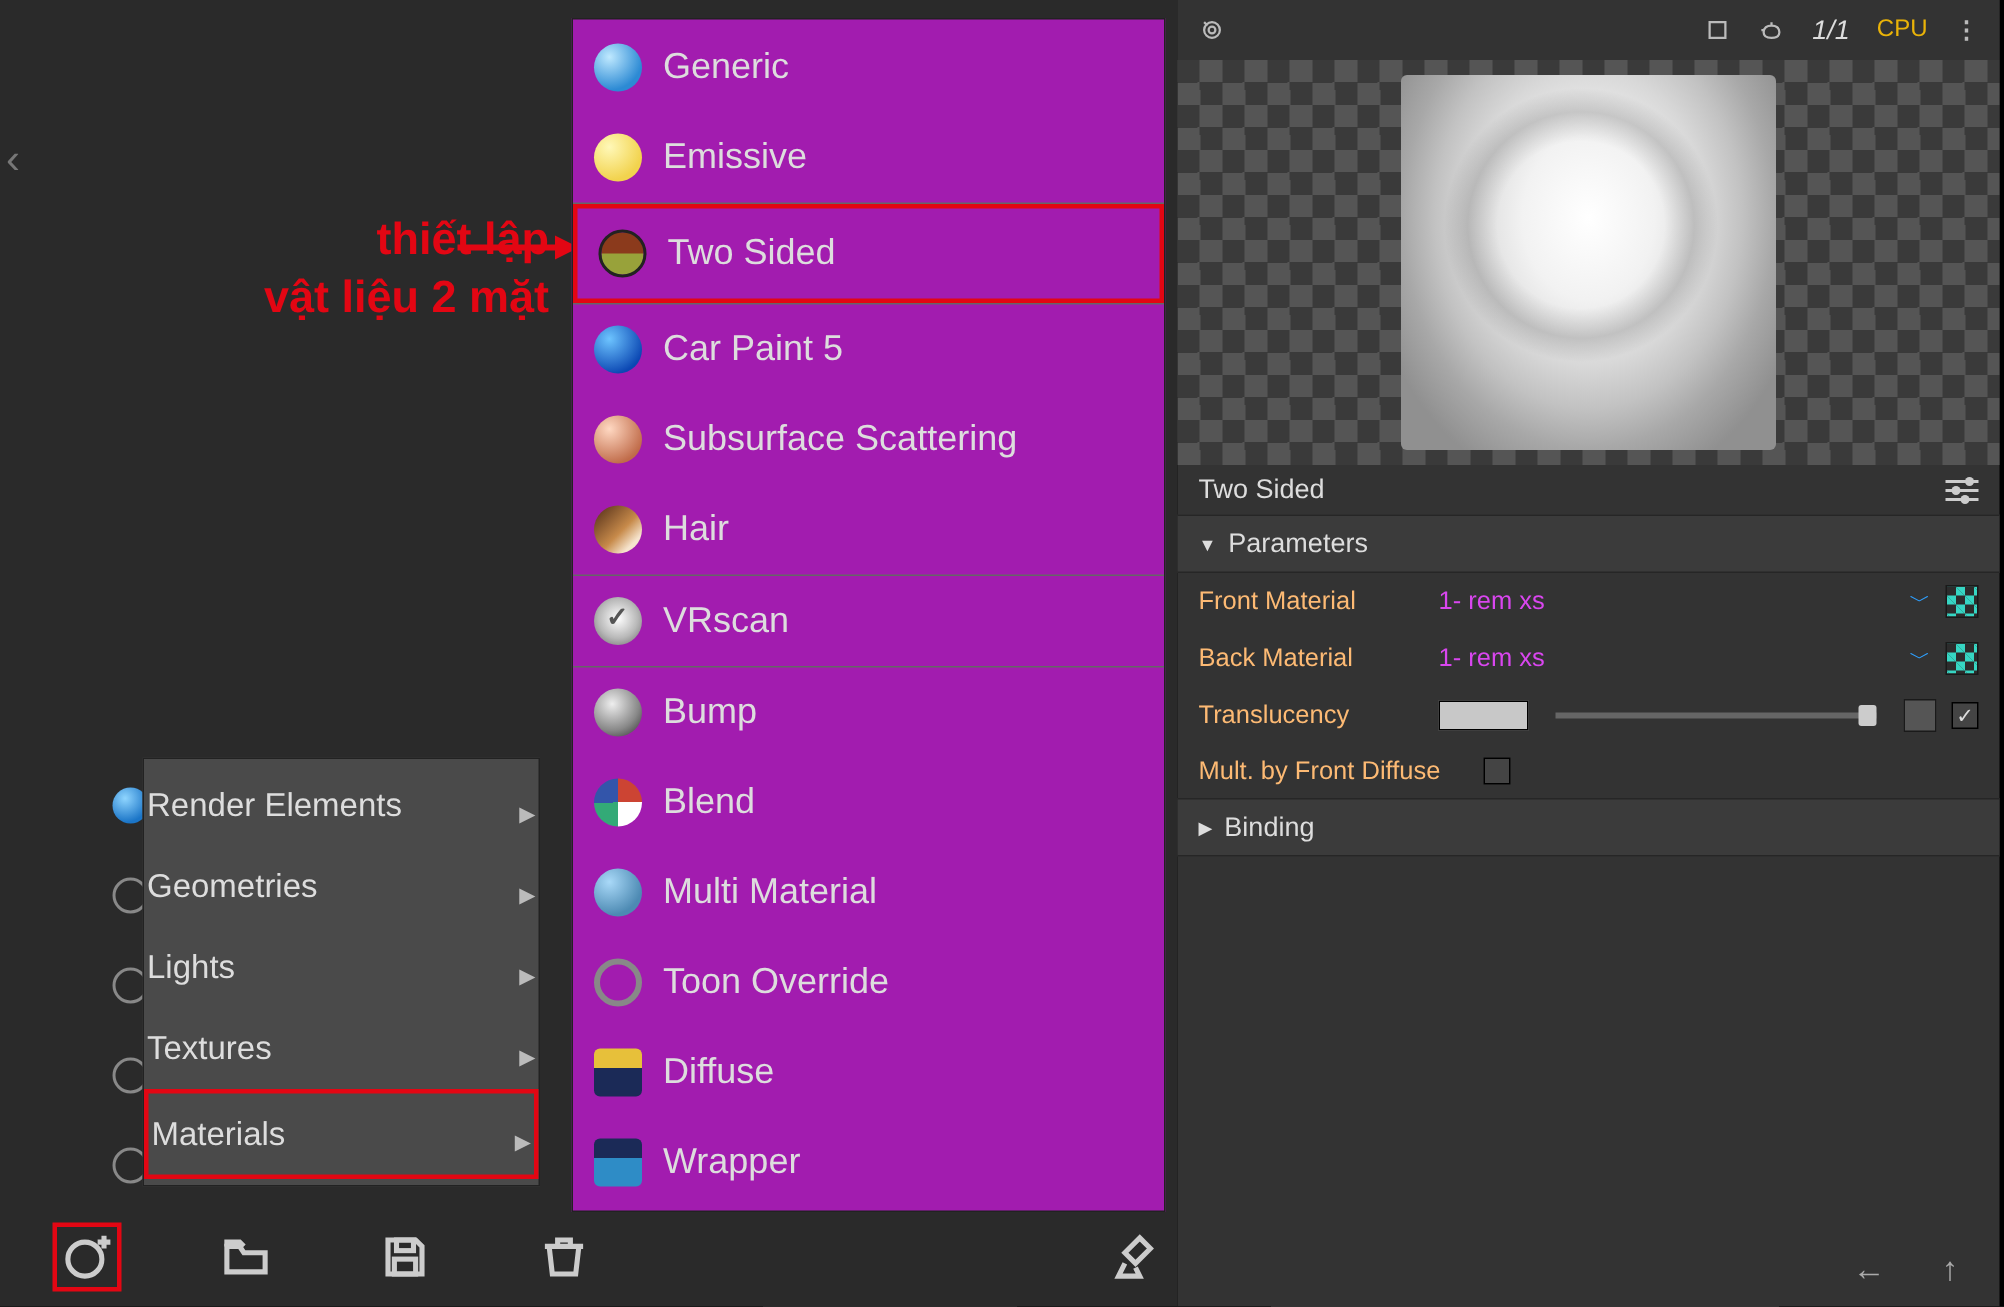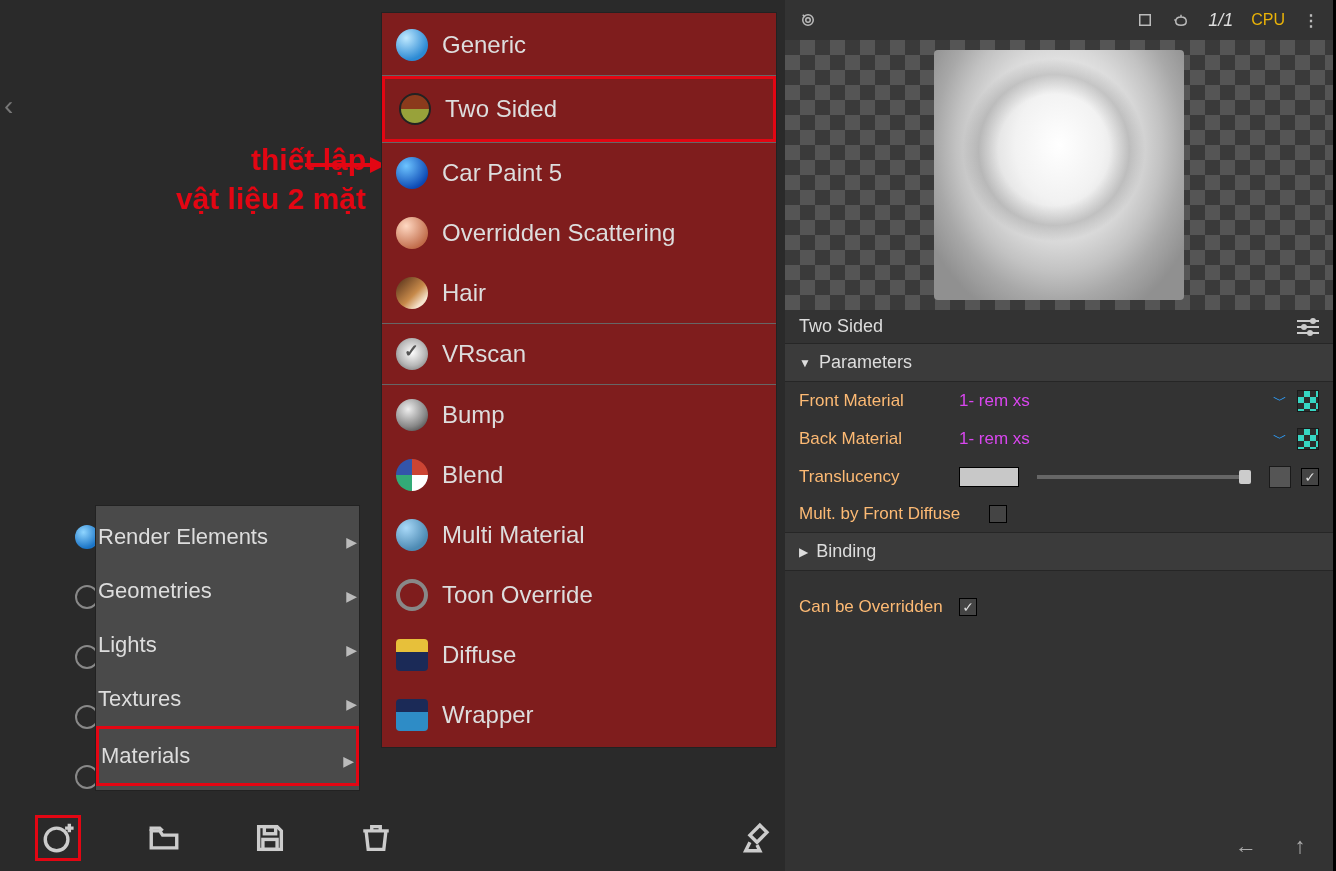--- a/index.html
+++ b/index.html
@@ -14,21 +14,21 @@
 
   .node-stack { position:absolute; left:75px; top:525px; width:24px; }
   .node-stack div { width:24px; height:24px; border:2px solid #888; border-radius:50%; margin-bottom:36px; }
   .node-stack .sel { background:radial-gradient(circle at 35% 30%,#8fd5ff 0%,#1b75c7 70%); border:none; }
 
   .primary-menu { position:absolute; left:95px; top:505px; width:265px; background:#4a4a4a; border:1px solid #222; padding:4px 0; }
   .primary-menu .mi { display:flex; align-items:flex-end; justify-content:space-between; padding:14px 2px; font-size:22px; color:#ddd; cursor:pointer; }
   .primary-menu .arrow { font-size:14px; color:#bbb; }
   .primary-menu .red   { border:3px solid #e30613; }
 
-  .sub-menu { position:absolute; left:381px; top:12px; width:396px; background:#7f1d1d; border:1px solid #222; padding:2px 0; }
+  .sub-menu { position:absolute; left:381px; top:12px; width:396px; background:#a21caf; border:1px solid #222; padding:2px 0; }
   .sub-menu .si { display:flex; align-items:center; gap:14px; padding:14px 14px; font-size:24px; color:#ddd; cursor:pointer; }
   .sub-menu .sep { border-top:1px solid #666; margin:0; }
   .sub-menu .red{ border:3px solid #e30613; }
   .icn { width:32px; height:32px; border-radius:50%; flex-shrink:0; }
   .i-generic   { background:radial-gradient(circle at 32% 28%,#bfe9ff 0%,#2c8ad4 70%); }
   .i-emissive  { background:radial-gradient(circle at 32% 28%,#fff8b8 0%,#f2d34e 70%); }
   .i-twosided  { background:linear-gradient(#8b3a1c 49%,#98a23a 51%); border:2px solid #222; }
   .i-carpaint  { background:radial-gradient(circle at 32% 28%,#6dc4ff 0%,#0b47b3 75%); }
   .i-sss       { background:radial-gradient(circle at 32% 28%,#ffd8c2 0%,#c06b49 75%); }
   .i-hair      { background:linear-gradient(135deg,#4d2a16 0%,#c78a4a 55%,#f6e4cd 80%); }
@@ -136,33 +136,37 @@
       <span>Materials</span>
       <span class="arrow">▶</span>
     </div>
   </div>
 
   <div class="sub-menu">
     <div class="si">
       <span class="icn i-generic"></span>
       <span>Generic</span>
     </div>
+    <div class="si">
+      <span class="icn i-emissive"></span>
+      <span>Emissive</span>
+    </div>
     <div class="sep"></div>
     <div class="si red">
       <span class="icn i-twosided"></span>
       <span>Two Sided</span>
     </div>
     <div class="sep"></div>
     <div class="si">
       <span class="icn i-carpaint"></span>
       <span>Car Paint 5</span>
     </div>
     <div class="si">
       <span class="icn i-sss"></span>
-      <span>Overridden Scattering</span>
+      <span>Subsurface Scattering</span>
     </div>
     <div class="si">
       <span class="icn i-hair"></span>
       <span>Hair</span>
     </div>
     <div class="sep"></div>
     <div class="si">
       <span class="icn i-vrscan"></span>
       <span>VRscan</span>
     </div>
@@ -299,22 +303,18 @@
   <div class="param-row">
     <span class="label" style="width:180px">Mult. by Front Diffuse</span>
     <span class="chk"></span>
   </div>
 
   <div class="section">
     <span class="tri">▶</span>
     <span>Binding</span>
   </div>
 
-  <div class="param-row" style="margin-top:18px">
-    <span class="label">Can be Overridden</span>
-    <span class="chk on"></span>
-  </div>
 
   <div class="right-footer">
     <div class="nav">←</div>
     <div class="nav">↑</div>
   </div>
 </div>
 
 </body></html>

